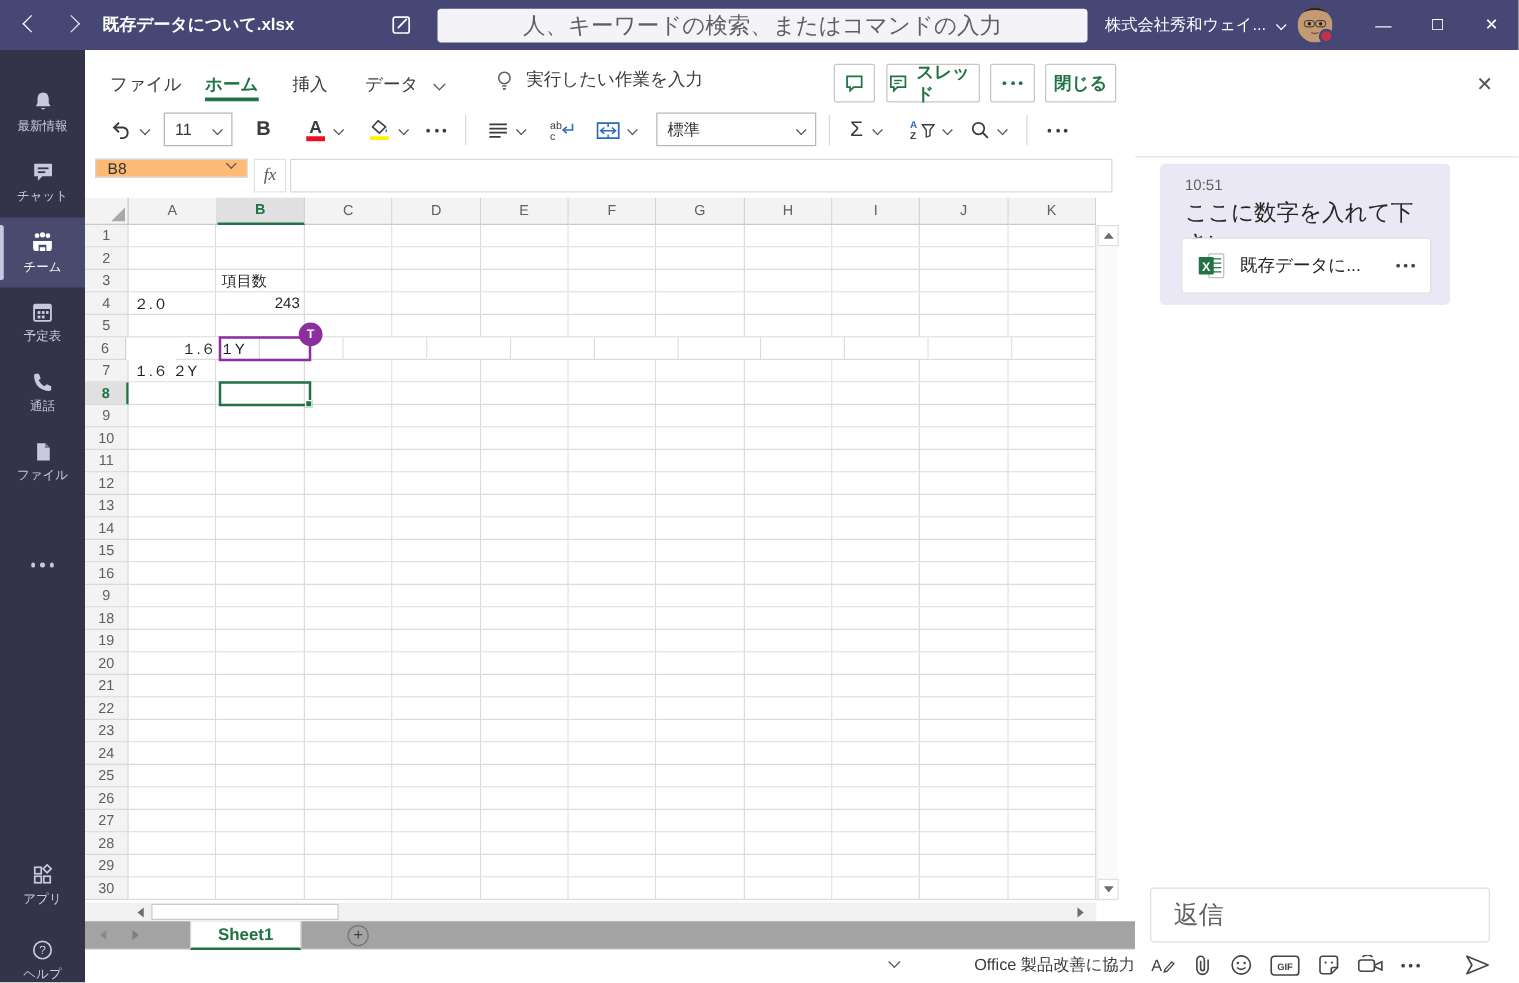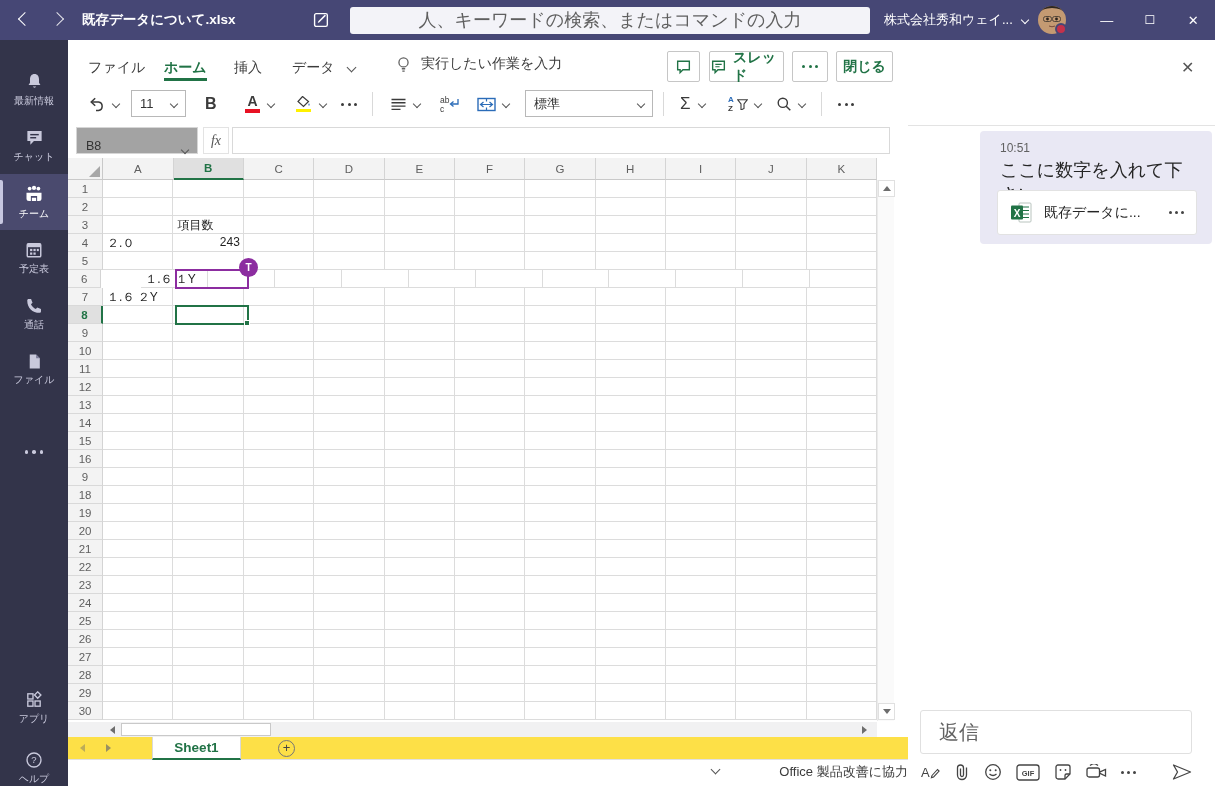--- a/index.html
+++ b/index.html
@@ -49,22 +49,22 @@
   .tool-chev { width:6px; height:6px; border-right:1.3px solid #555; border-bottom:1.3px solid #555; transform:rotate(45deg); display:inline-block; }
   .combo { border:1px solid #B8B8B8; background:#fff; display:flex; align-items:center; justify-content:space-between; padding:0 8px; font-size:13px; color:#333; }
   .tdivider { position:absolute; top:92px; width:1px; height:24px; background:#D9D9D9; }
   .dots3 { display:flex; gap:3.5px; align-items:center; }
   .dots3 i { width:3px; height:3px; border-radius:50%; background:#3b3b3b; }
   .a-red { font-weight:bold; font-size:14px; line-height:12px; text-align:center; }
   .a-red .bar { display:block; width:15px; height:3.5px; background:#E81123; margin-top:2px; }
   .bucket-bar { display:block; width:15px; height:3.5px; background:#FFF100; margin-top:1px; }
 
   
-  .namebox { position:absolute; left:76px; top:127px; width:122px; height:27px; border:1px solid #D6D6D6; background:#a3a3a3;
-    display:flex; align-items:flex-end; justify-content:space-between; padding:0 9px; font-size:12.5px; color:#333; }
+  .namebox { position:absolute; left:76px; top:127px; width:122px; height:15px; border:1px solid #D6D6D6; background:#fdba74;
+    display:flex; align-items:flex-start; justify-content:space-between; padding:0 9px; font-size:12.5px; color:#333; }
   .fxbox { position:absolute; left:203px; top:127px; width:26px; height:27px; border:1px solid #E3E3E3; background:#fff;
     display:flex; align-items:center; justify-content:center; font-family:"Liberation Serif","DejaVu Serif",serif; font-style:italic; font-size:14px; color:#555; }
   .formula-input { position:absolute; left:232px; top:127px; width:658px; height:27px; border:1px solid #D9D9D9; background:#fff; outline:none; padding:0 8px; font-size:12.5px; font-family:inherit; }
 
   
   .grid-outer { position:absolute; left:68px; top:158px; width:809px; height:562px; overflow:hidden; }
   .grid-table { position:relative; background:#fff; }
   .grid-row { display:flex; }
   .grid-corner { width:36px; height:22px; background:#F3F3F3; border-right:1px solid #C9C9C9; border-bottom:1px solid #C9C9C9; position:relative; }
   .grid-corner::after { content:''; position:absolute; right:2px; bottom:2px; width:0; height:0; border-left:11px solid transparent; border-bottom:11px solid #A8A8A8; }
@@ -88,34 +88,34 @@
   .hscroll-row { position:absolute; left:68px; top:722px; width:809px; height:15px; background:#F1F1F2; }
   .hs-btn { position:absolute; top:1px; width:17px; height:13px; display:flex; align-items:center; justify-content:center; }
   .hs-thumb { position:absolute; left:53px; top:1px; width:150px; height:13px; background:#fff; border:1px solid #C9C9C9; }
   .tri { width:0; height:0; }
   .tri.up    { border-left:4px solid transparent; border-right:4px solid transparent; border-bottom:5px solid #6d6d6d; }
   .tri.down  { border-left:4px solid transparent; border-right:4px solid transparent; border-top:5px solid #6d6d6d; }
   .tri.left  { border-top:4px solid transparent; border-bottom:4px solid transparent; border-right:5px solid #6d6d6d; }
   .tri.right { border-top:4px solid transparent; border-bottom:4px solid transparent; border-left:5px solid #6d6d6d; }
 
   
-  .sheetstrip { position:absolute; left:68px; top:737px; width:840px; height:23px; background:#fde047; border-bottom:1px solid #E1E1E1; }
+  .sheetstrip { position:absolute; left:68px; top:737px; width:840px; height:23px; background:#a3a3a3; border-bottom:1px solid #E1E1E1; }
   .nav-tri { position:absolute; top:7px; }
   .sheet-tab { position:absolute; left:84px; top:0; width:89px; height:23px; background:#fff; border-left:1px solid #D9D9D9; border-right:1px solid #D9D9D9;
     border-bottom:2.5px solid #217346; color:#217346; font-weight:bold; font-size:13.5px; display:flex; align-items:center; justify-content:center; }
   .add-sheet { position:absolute; left:210px; top:3px; width:17px; height:17px; border:1px solid #767676; border-radius:50%;
     color:#444; font-size:13px; line-height:14px; text-align:center; }
 
   
   .status-chev { position:absolute; left:712px; top:766px; width:7px; height:7px; border-right:1.3px solid #555; border-bottom:1.3px solid #555; transform:rotate(45deg); }
   .status-feedback { position:absolute; left:640px; top:763px; width:268px; text-align:right; font-size:13px; color:#3b3b3b; }
 
   
   .chat-divider { position:absolute; left:908px; top:125px; width:307px; height:1px; background:#E3E3E3; }
-  .msg-card { position:absolute; left:980px; top:131px; width:232px; height:113px; background:#E9E8F4; border-radius:4px; padding:10px 20px; }
+  .msg-card { position:absolute; left:928px; top:131px; width:232px; height:113px; background:#E9E8F4; border-radius:4px; padding:10px 20px; }
   .msg-time { font-size:12px; color:#616161; }
   .msg-text { font-size:18px; color:#252525; margin-top:3px; }
   .file-card { position:absolute; left:17px; top:59px; width:200px; height:45px; background:#fff; border:1px solid #E2E2E2; border-radius:3px;
     display:flex; align-items:center; padding:0 12px; gap:12px; }
   .file-name { font-size:14px; color:#252525; flex:1; white-space:nowrap; overflow:hidden; }
   .reply-box { position:absolute; left:920px; top:710px; width:272px; height:44px; border:1px solid #E0E0E0; border-radius:3px; background:#fff;
     padding:0 18px; font-size:20px; color:#333; outline:none; font-family:inherit; }
   .reply-box::placeholder { color:#616161; }
   .composer-icons { position:absolute; left:920px; top:760px; width:272px; height:24px; display:flex; align-items:center; gap:14px; color:#444; }
   .composer-icons .spacer { flex:1; }

